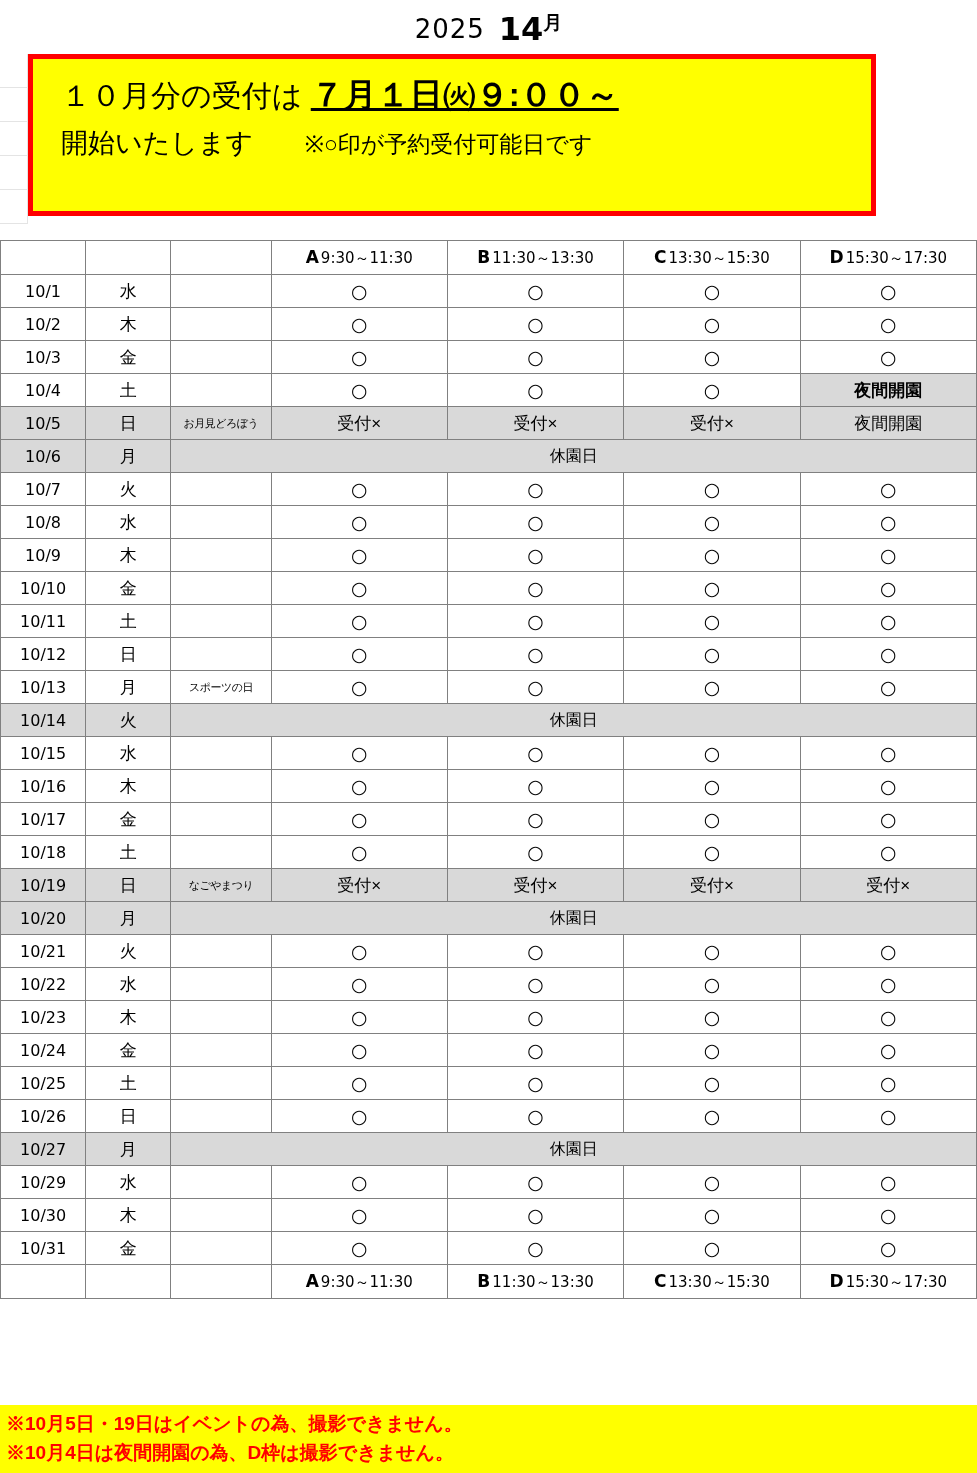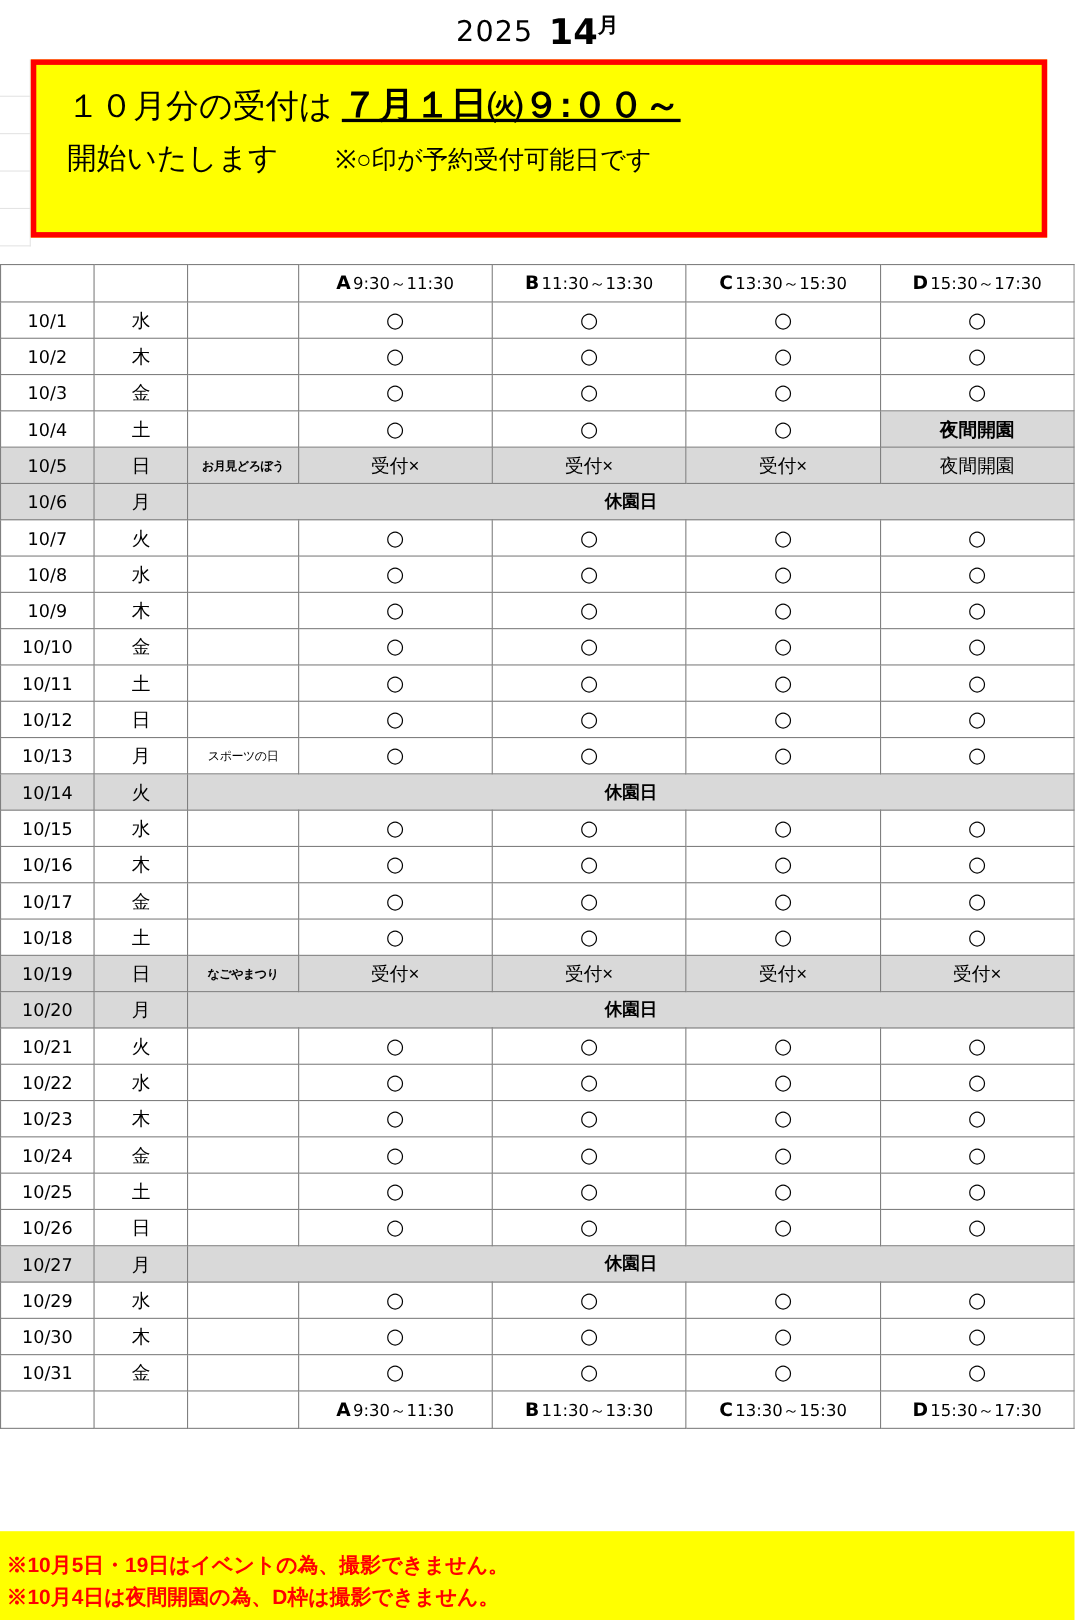--- a/index.html
+++ b/index.html
@@ -41,21 +41,21 @@
   .title-month-suffix {
     font-size: 19px;
     font-weight: bold;
   }
 
   
   .notice {
     position: absolute;
     left: 28px;
     top: 54px;
-    width: 924px;
+    width: 848px;
     height: 162px;
     background: #ffff00;
     border: 5px solid #ff0000;
     padding: 12px 20px 0 28px;
   }
   .notice-line1 {
     font-size: 30px;
     line-height: 48px;
     white-space: nowrap;
   }
@@ -143,32 +143,32 @@
   td.slot .circle {
     font-size: 19px;
     font-family: "DejaVu Sans", sans-serif;
   }
   td.slot.night {
     background: #d9d9d9;
     font-weight: bold;
     font-size: 17px;
   }
   tr.grey td { background: #d9d9d9; }
-  tr.grey td.note { font-weight: bold; }
+  tr.grey td.note { font-weight: normal; }
   tr.grey td.slot { font-weight: normal; }
   tr.closed-row td.note { font-size: 16px; }
 
   
   .footer {
     position: absolute;
     left: 0;
     bottom: 0;
     width: 977px;
     background: #ffff00;
-    padding: 17px 0 6px 6px;
+    padding: 4px 0 6px 6px;
   }
   .footer div {
     color: #ff0000;
     font-size: 19px;
     font-weight: bold;
     line-height: 29px;
     white-space: nowrap;
   }
 </style>
 </head>

